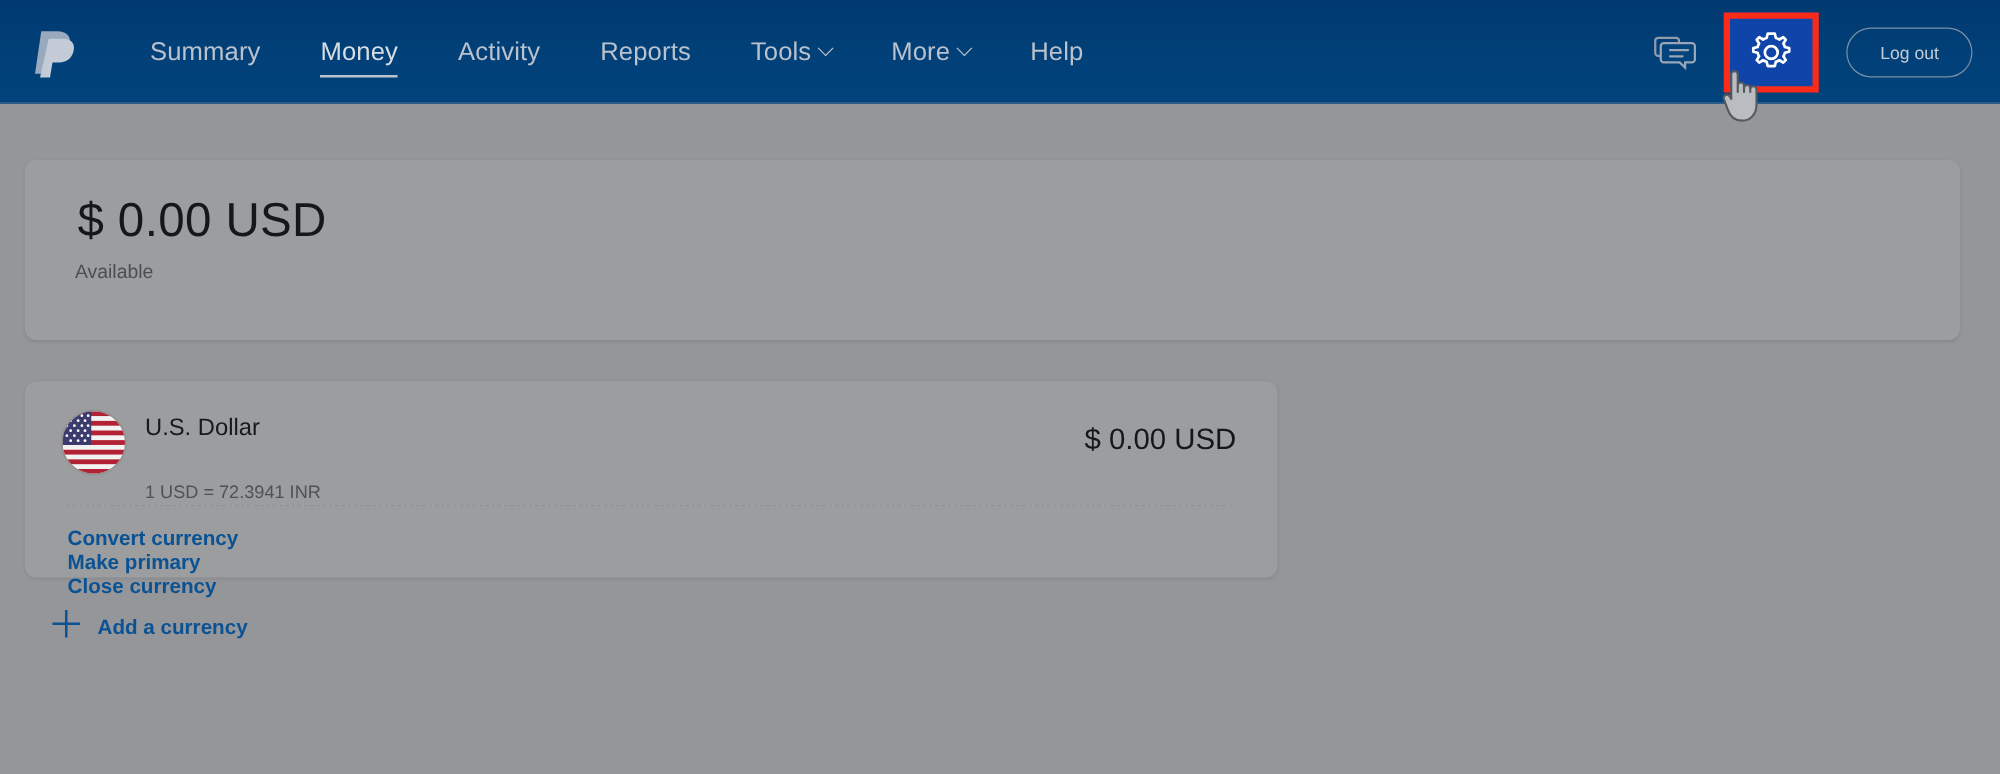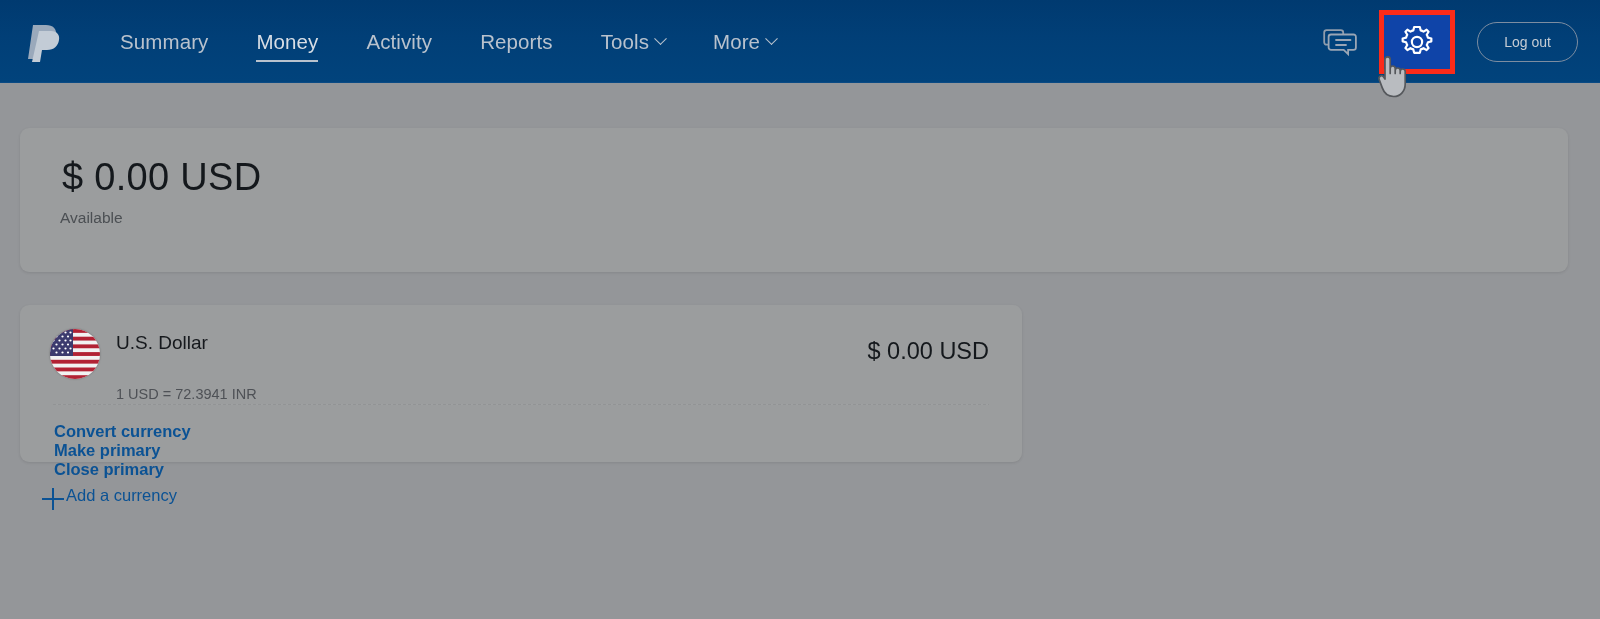--- a/index.html
+++ b/index.html
@@ -154,22 +154,22 @@
     font-size: 16.5px; font-weight: bold; color: #0b5294;
     cursor: pointer; margin-right: 42px;
     white-space: nowrap;
   }
 
   .bottom-actions {
     position: absolute; left: 40px; top: 486px;
     display: flex; align-items: center;
   }
   .action {
-    display: flex; align-items: flex-start; gap: 0;
-    font-size: 16.5px; font-weight: normal; color: #0b5294;
+    display: flex; align-items: flex-end; gap: 12px;
+    font-size: 16.5px; font-weight: bold; color: #0b5294;
     cursor: pointer;
     white-space: nowrap;
   }
   .action + .action { margin-left: 66px; }
   .plus-icon { width: 26px; height: 26px; flex: none; }
   .calc-icon { width: 28px; height: 28px; flex: none; }
 </style>
 </head>
 <body>
 
@@ -199,20 +199,23 @@
       <div class="nav-item">
         <span>Reports</span>
       </div>
       <div class="nav-item">
         <span>Tools</span>
         <span class="caret"></span>
       </div>
       <div class="nav-item">
         <span>More</span>
         <span class="caret"></span>
+      </div>
+      <div class="nav-item">
+        <span>Help</span>
       </div>
     </div>
 
     <div class="header-right">
 
       <span class="msg-icon">
         <svg viewBox="0 0 34 30" width="34" height="30" aria-hidden="true">
           <rect x="1.2" y="3.2" width="19" height="14.5" rx="2.4" fill="none" stroke="#8f9cac" stroke-width="1.8"></rect>
           <path d="M8 7.5 h22.5 a2.4 2.4 0 0 1 2.4 2.4 v10.6 a2.4 2.4 0 0 1 -2.4 2.4 h-5.4 l0 4.2 l-4.4 -4.2 h-12.7 a2.4 2.4 0 0 1 -2.4 -2.4 v-10.6 a2.4 2.4 0 0 1 2.4 -2.4 z" fill="#01437c" stroke="#9aa6b5" stroke-width="1.8"></path>
           <line x1="13" y1="13" x2="27.5" y2="13" stroke="#9aa6b5" stroke-width="1.8" stroke-linecap="round"></line>
@@ -293,21 +296,21 @@
 
     <div class="cur-name">U.S. Dollar</div>
     <div class="cur-rate">1 USD = 72.3941 INR</div>
     <div class="cur-amount">$ 0.00 USD</div>
 
     <div class="divider"></div>
 
     <div class="cur-links">
       <div class="cur-link">Convert currency</div>
       <div class="cur-link">Make primary</div>
-      <div class="cur-link">Close primary</div>
+      <div class="cur-link">Close currency</div>
     </div>
   </div>
 
   <div class="bottom-actions">
 
     <div class="action">
       <span class="plus-icon">
         <svg viewBox="0 0 26 26" width="26" height="26" aria-hidden="true">
           <line x1="13" y1="2" x2="13" y2="24" stroke="#0b5294" stroke-width="2"></line>
           <line x1="2" y1="13" x2="24" y2="13" stroke="#0b5294" stroke-width="2"></line>

